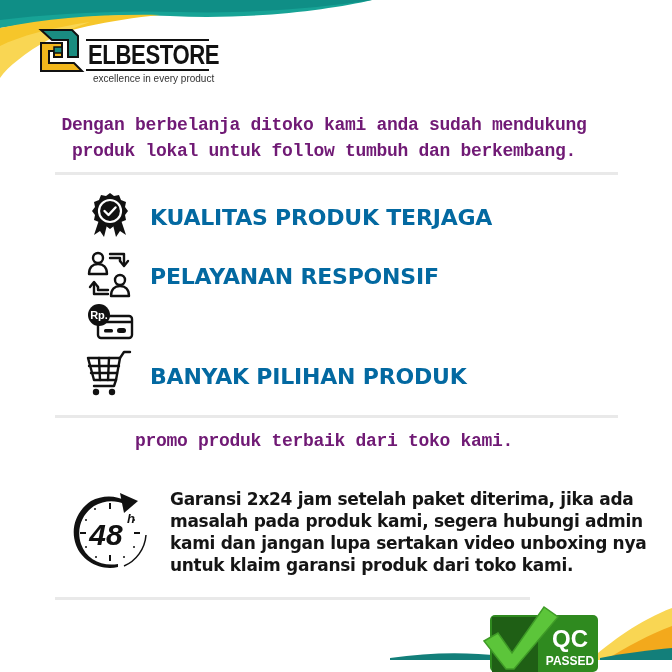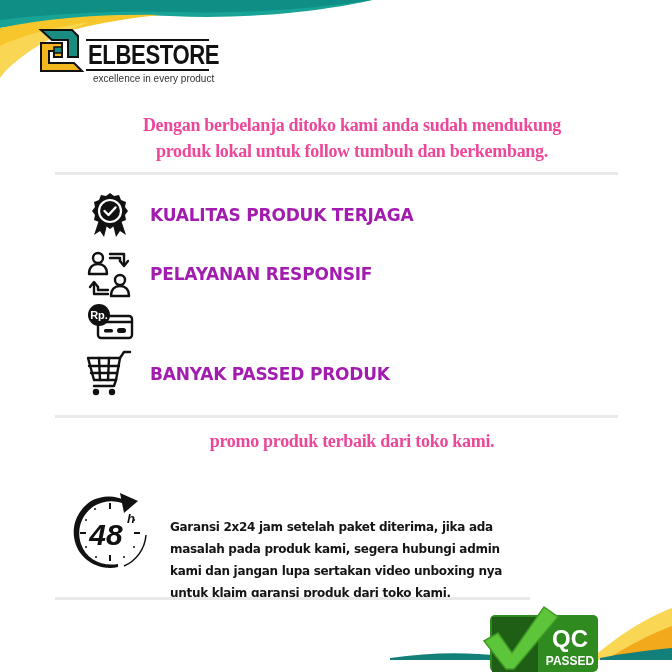--- a/index.html
+++ b/index.html
@@ -6,34 +6,34 @@
   body { width:672px; height:672px; position:relative; overflow:hidden; background:#ffffff; font-family:"Liberation Sans", sans-serif; }
   .wave-top { position:absolute; left:0; top:0; width:672px; height:140px; }
   .wave-bottom { position:absolute; left:0; top:590px; width:672px; height:82px; }
   .logo { position:absolute; left:38px; top:27px; width:180px; height:60px; }
   .logo-mark { position:absolute; left:0; top:0; width:48px; height:46px; }
   .brand-name { position:absolute; left:50px; top:14px; font-family:"Liberation Sans Narrow","Liberation Sans", sans-serif; font-weight:700; font-size:27px; letter-spacing:-0.5px; color:#111; line-height:28px; transform:scaleX(0.82); transform-origin:left top; }
   .brand-rule-top { position:absolute; left:48px; top:12px; width:123px; height:2px; background:#111; }
   .brand-rule-bot { position:absolute; left:48px; top:42px; width:123px; height:2px; background:#111; }
   .brand-tag { position:absolute; left:55px; top:46px; font-size:10px; color:#333; white-space:nowrap; }
 
-  .headline { position:absolute; left:56px; width:592px; text-align:center; color:#ec4899; font-weight:700; font-size:18px; line-height:26px; font-family:Liberation Serif, serif; letter-spacing:-0.3px; }
+  .headline { position:absolute; left:28px; width:592px; text-align:center; color:#701a75; font-weight:700; font-size:18px; line-height:26px; font-family:Liberation Mono, monospace; letter-spacing:-0.3px; }
   .h1 { top:112px; }
   .h2 { top:428px; }
   .divider { position:absolute; left:55px; width:563px; height:3px; background:#e9e9e9; }
   .d1 { top:172px; }
   .d2 { top:415px; }
   .d3 { top:597px; width:475px; }
 
   .feature { position:absolute; left:86px; width:420px; height:48px; }
   .feature .ic { position:absolute; left:0; top:0; width:48px; height:48px; }
-  .feature .lbl { position:absolute; left:64px; top:14px; font-family:"DejaVu Sans", sans-serif; font-weight:700; font-size:17px; color:#a21caf; letter-spacing:-0.2px; white-space:nowrap; }
+  .feature .lbl { position:absolute; left:64px; top:14px; font-family:"DejaVu Sans", sans-serif; font-weight:700; font-size:22px; color:#0369a1; letter-spacing:-0.2px; white-space:nowrap; }
 
   .warranty-icon { position:absolute; left:66px; top:487px; width:90px; height:90px; }
-  .warranty-text { position:absolute; left:170px; top:516px; width:440px; font-family:"DejaVu Sans", sans-serif; font-weight:700; font-size:12px; line-height:22px; color:#151515; letter-spacing:-0.3px; }
+  .warranty-text { position:absolute; left:170px; top:488px; width:440px; font-family:"DejaVu Sans", sans-serif; font-weight:700; font-size:17px; line-height:22px; color:#151515; letter-spacing:-0.3px; }
   .warranty-text span { display:block; white-space:nowrap; }
 
   .qc { position:absolute; left:482px; top:603px; width:120px; height:69px; }
 </style>
 </head>
 <body>
 
 <svg class="wave-top" viewBox="0 0 672 140">
   <path d="M0,0 L372,0 C330,10 250,20 170,16 C110,13 60,18 0,28 Z" fill="#17a396"></path>
   <path d="M0,0 L372,0 C320,8 250,14 180,12 C110,10 50,14 0,20 Z" fill="#0f8e86"></path>
@@ -106,21 +106,21 @@
       <line x1="3" y1="16" x2="33" y2="16"></line>
       <line x1="5" y1="23" x2="31" y2="23"></line>
       <line x1="13" y1="8" x2="14" y2="30"></line>
       <line x1="23" y1="8" x2="22" y2="30"></line>
       <path d="M34,8 L38,2 L44,2"></path>
       <path d="M30,30 L28,36 L8,36"></path>
     </g>
     <circle cx="10" cy="42" r="3.2" fill="#111"></circle>
     <circle cx="26" cy="42" r="3.2" fill="#111"></circle>
   </svg>
-  <div class="lbl">BANYAK PASSED PRODUK</div>
+  <div class="lbl">BANYAK PILIHAN PRODUK</div>
 </div>
 
 <div class="divider d2"></div>
 
 <div class="headline h2">
   <div>promo produk terbaik dari toko kami.</div>
 </div>
 
 <svg class="warranty-icon" viewBox="0 0 90 90">
   <path d="M60,14 C50,8 36,8 25,14 C10,24 4,42 10,58 C16,74 34,84 52,80 L52,77 C36,80 20,72 15,57 C10,42 16,27 28,19 C38,13 50,13 58,17 Z" fill="#111"></path>

